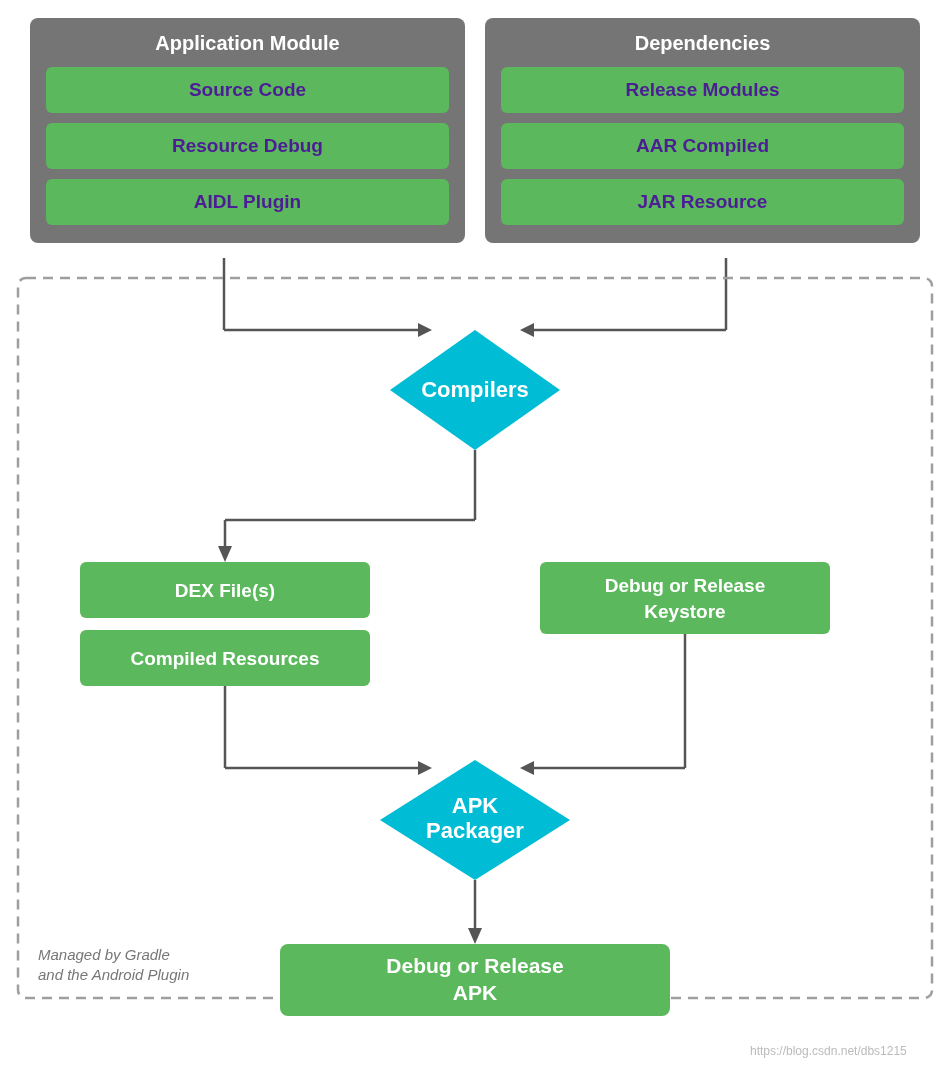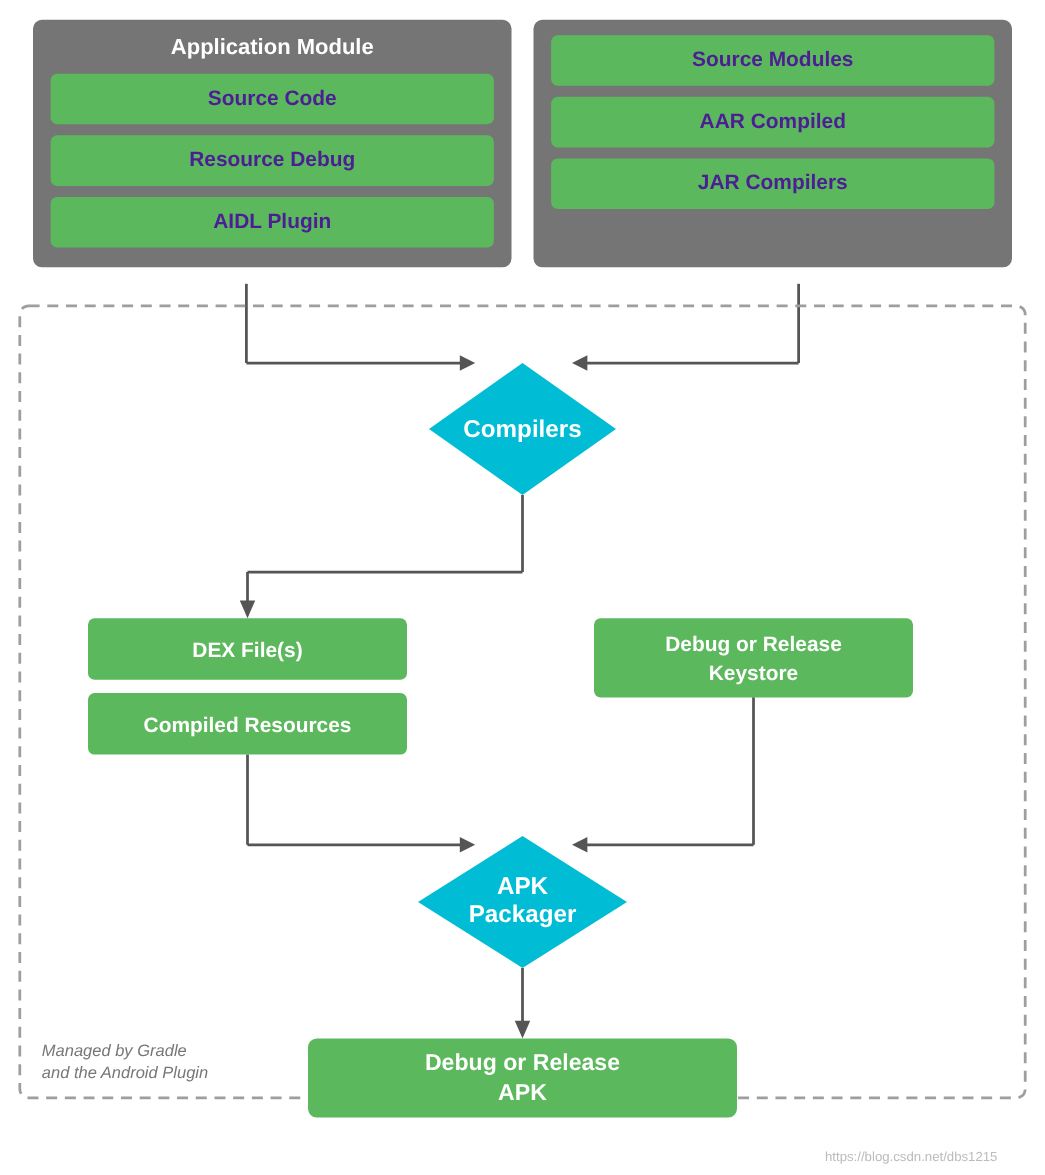--- a/index.html
+++ b/index.html
@@ -65,23 +65,24 @@
   <div class="top-section">
 
     <div class="module-box">
       <div class="module-box-title">Application Module</div>
       <div class="green-btn">Source Code</div>
       <div class="green-btn">Resource Debug</div>
       <div class="green-btn">AIDL Plugin</div>
     </div>
 
     <div class="module-box">
-      <div class="green-btn">Source Modules</div>
+      <div class="module-box-title">Dependencies</div>
+      <div class="green-btn">Release Modules</div>
       <div class="green-btn">AAR Compiled</div>
-      <div class="green-btn">JAR Compilers</div>
+      <div class="green-btn">JAR Resource</div>
     </div>
   </div>
 
   <svg style="position:absolute; top:0; left:0; width:950px; height:1068px;" viewBox="0 0 950 1068">
 
     <line x1="224" y1="258" x2="224" y2="330" stroke="#555" stroke-width="2.5"></line>
     <line x1="224" y1="330" x2="420" y2="330" stroke="#555" stroke-width="2.5"></line>
     <polygon points="418,323 432,330 418,337" fill="#555"></polygon>
 
     <line x1="726" y1="258" x2="726" y2="330" stroke="#555" stroke-width="2.5"></line>

